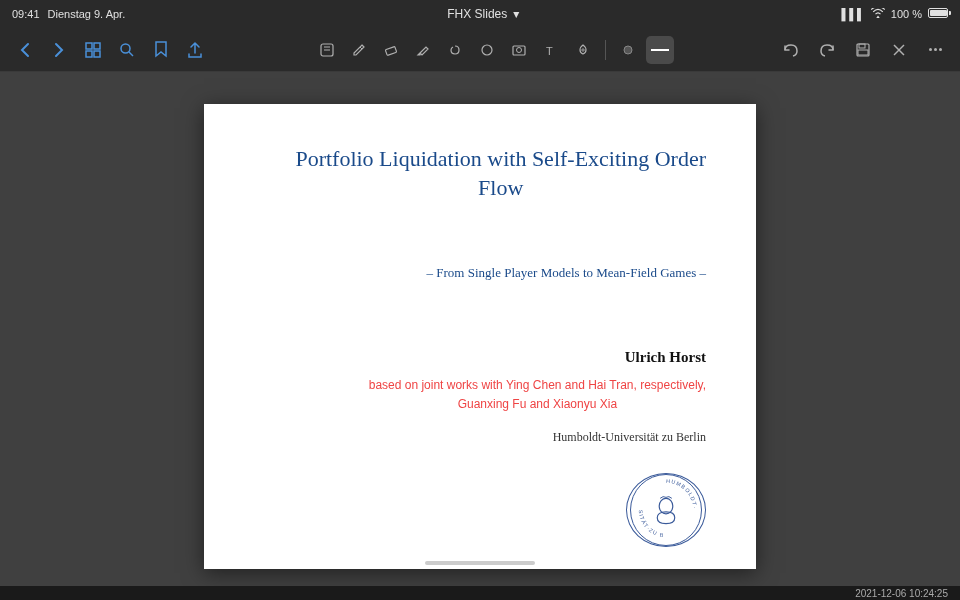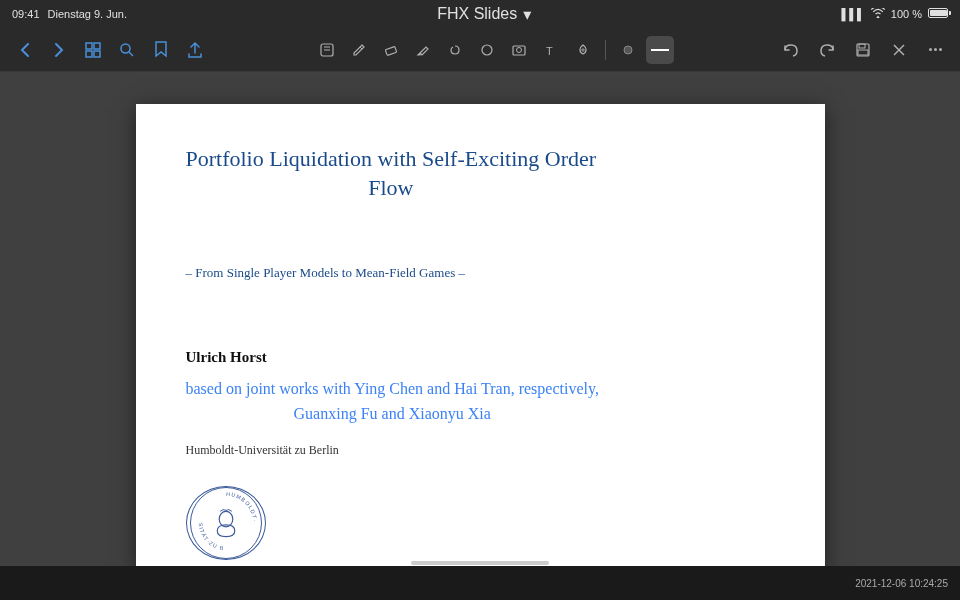--- a/index.html
+++ b/index.html
@@ -31,21 +31,21 @@
     #status-left {
       display: flex;
       align-items: center;
       gap: 8px;
     }
 
     #status-center {
       display: flex;
       align-items: center;
       gap: 6px;
-      font-size: 16px;
+      font-size: 12px;
       font-weight: 500;
       color: #e0e0e0;
     }
 
     #status-right {
       display: flex;
       align-items: center;
       gap: 6px;
       font-size: 11px;
       color: #e0e0e0;
@@ -143,27 +143,27 @@
       top: 72px;
       left: 0; right: 0; bottom: 0;
       background: #404040;
       display: flex;
       align-items: center;
       justify-content: center;
     }
 
     
     #slide {
-      width: 689px;
+      width: 552px;
       height: 465px;
       background: #ffffff;
       box-shadow: 0 4px 20px rgba(0,0,0,0.5);
       display: flex;
       flex-direction: column;
-      align-items: flex-start;
+      align-items: flex-end;
       justify-content: flex-start;
       padding: 40px 50px 30px;
       position: relative;
     }
 
     .slide-title {
       font-family: 'Georgia', 'Times New Roman', serif;
       color: #1a4a8a;
       font-size: 22px;
       text-align: center;
@@ -185,23 +185,23 @@
     .slide-author {
       font-family: 'Georgia', 'Times New Roman', serif;
       color: #111;
       font-size: 15px;
       font-weight: bold;
       text-align: center;
       margin-bottom: 10px;
     }
 
     .slide-coauthors {
-      font-family: Liberation Serif, serif;
-      color: #3b82f6;
-      font-size: 16px;
+      font-family: Liberation Sans, sans-serif;
+      color: #ef4444;
+      font-size: 12px;
       text-align: center;
       line-height: 1.6;
       margin-bottom: 16px;
     }
 
     .slide-institution {
       font-family: 'Georgia', 'Times New Roman', serif;
       color: #333;
       font-size: 12px;
       text-align: center;
@@ -296,21 +296,21 @@
       color: #ffffff;
       background: rgba(0,0,0,0.4);
       padding: 1px 3px;
       border-radius: 2px;
     }
 
     
     #bottom-bar {
       position: absolute;
       bottom: 0; left: 0; right: 0;
-      height: 34px;
+      height: 14px;
       background: #1a1a1a;
       display: flex;
       align-items: center;
       justify-content: flex-end;
       padding-right: 12px;
     }
 
     #timestamp {
       font-size: 10px;
       color: #aaa;
@@ -344,21 +344,21 @@
       background: #ddd;
       margin: 8px 0 25px;
     }
   </style>
 </head>
 <body>
 
 <div id="status-bar">
   <div id="status-left">
     <span>09:41</span>
-    <span>Dienstag 9. Jun.</span>
+    <span>Dienstag 9. Apr.</span>
   </div>
   <div id="status-center">
     <span>FHX Slides</span>
     <span>▾</span>
   </div>
   <div id="status-right">
     <span>▌▌▌</span>
     <span>
       <svg width="14" height="10" viewBox="0 0 14 10">
           <path d="M7 8.5 l-0.8 1.2 1.6 0 Z M4.5 6.2 Q7 3.5 9.5 6.2" fill="none" stroke="#e0e0e0" stroke-width="1.2"></path>

